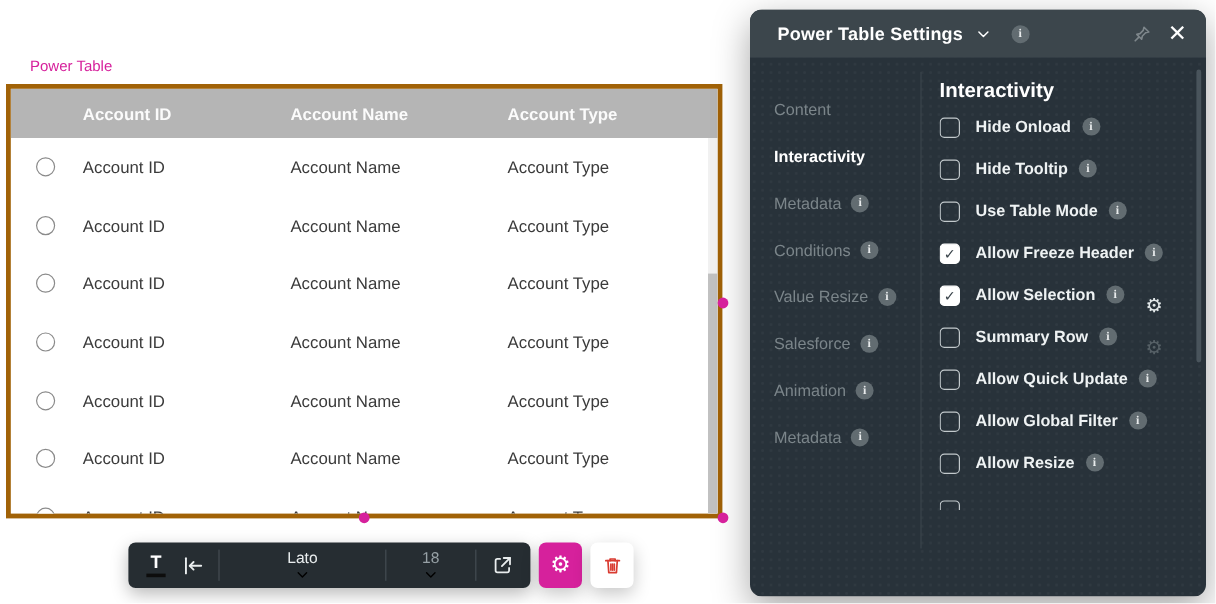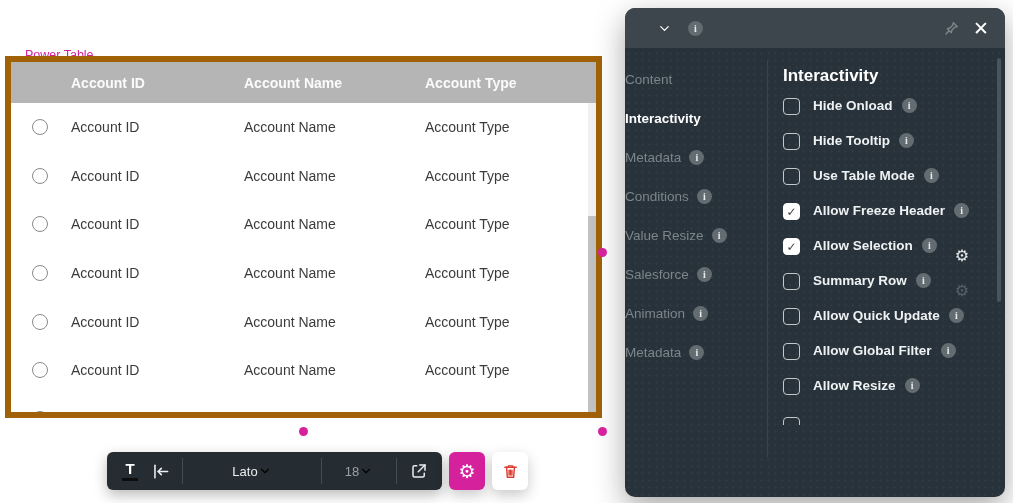--- a/index.html
+++ b/index.html
@@ -2,22 +2,22 @@
 <html><head>
 <meta charset="utf-8">
 <style>
   * { margin:0; padding:0; box-sizing:border-box; }
   html,body { background:#fff; }
   body { font-family:"Liberation Sans","DejaVu Sans",sans-serif; }
   .stage { position:relative; width:1013px; height:503px; background:#ffffff; overflow:hidden; }
 
   
   .pt-label { position:absolute; left:5px; top:48px; font-size:12.5px; color:#d6219c;margin-left:20px; }
-  .pt-table { position:absolute; left:5px; top:56px; width:597px; height:362px; background:#fff;
-              border:6px solid #a16207; overflow:hidden; }
+  .pt-table { position:absolute; left:5px; top:70px; width:597px; height:362px; background:#fff;
+              border:4px solid #a16207; overflow:hidden; }
   .pt-head { display:grid; grid-template-columns:55px 173px 181px 1fr; height:41px; background:#b5b5b5;
              align-items:center; }
   .pt-head .hcell { color:#fbfbfb; font-size:14px; font-weight:600; padding-left:5px; }
   .pt-body { position:relative; height:317px; overflow:hidden; }
   .pt-row { display:grid; grid-template-columns:55px 173px 181px 1fr; height:48.6px; align-items:center; }
   .pt-row .cell { color:#3b3b3b; font-size:14px; padding-left:5px; }
   .radio { width:16px; height:16px; border:1.5px solid #8a8a8a; border-radius:50%; margin-left:21px; background:#fff; }
   .pt-scroll { position:absolute; right:0; top:41px; bottom:0; width:8px; background:#f1f1f1; }
   .pt-thumb { position:absolute; left:0; right:0; top:113px; bottom:0; background:#c1c1c1; }
   .handle { position:absolute; width:9px; height:9px; border-radius:50%; background:#d6219c; z-index:5; }
@@ -28,21 +28,21 @@
   
   .toolbar-wrap { position:absolute; left:107px; top:452px; display:flex; gap:7px; align-items:stretch; }
   .toolbar { display:flex; align-items:center; height:38px; background:#262d32; border-radius:6px;
              padding:0 12px; box-shadow:0 5px 14px rgba(0,0,0,.28); }
   .tb-item { display:flex; align-items:center; justify-content:center; color:#e9edee; }
   .tb-T { width:22px; flex-direction:column; cursor:pointer; }
   .tb-T .tglyph { font-size:15px; font-weight:700; line-height:15px; color:#fff; }
   .tb-T .tunder { width:16px; height:3px; background:#0d0d0d; margin-top:2px; }
   .tb-icon { width:22px; height:22px; margin-left:8px; cursor:pointer; }
   .tb-div { width:1px; align-self:stretch; margin:6px 11px; background:#444d53; }
-  .tb-select { display:flex; align-items:center; justify-content:center; cursor:pointer; }
+  .tb-select { display:flex; align-items:center; justify-content:center; cursor:pointer;flex-direction:column; }
   .tb-font { width:116px; }
   .tb-size { width:52px; }
   .tb-select .val { font-size:13px; color:#e9edee; }
   .tb-size .val { color:#97a1a6; }
   .sq-btn { width:36px; height:38px; border-radius:6px; display:flex; align-items:center; justify-content:center;
             cursor:pointer; box-shadow:0 5px 14px rgba(0,0,0,.22); }
   .sq-btn.pink { background:#d6219c; }
   .sq-btn.white { background:#ffffff; }
   .gear-glyph { font-size:19px; color:#ffffff; line-height:1; }
 
@@ -57,22 +57,22 @@
   .head-chevron { margin-left:9px; display:flex; cursor:pointer; }
   .info-dot { display:inline-flex; align-items:center; justify-content:center; width:15px; height:15px;
               border-radius:50%; background:#626c71; color:#e8ebec; font-size:10px; font-weight:700;
               font-family:"Liberation Serif","DejaVu Serif",serif; }
   .head-info { margin-left:16px; }
   .head-right { margin-left:auto; display:flex; align-items:center; gap:13px; }
   .pin-icn { opacity:.45; cursor:pointer; display:flex; }
   .close-icn { color:#fff; font-size:19px; line-height:1; cursor:pointer; }
 
   .panel-nav { position:absolute; left:0; top:52px; width:142px; }
-  .nav-item { display:flex; align-items:center; gap:8px; height:39px; 
-              color:#7b858a; font-size:13.5px; cursor:pointer; }
+  .nav-item { display:flex; align-items:flex-end; gap:8px; height:39px; 
+              color:#7b858a; font-size:13.5px; cursor:pointer;margin-left:20px; }
   .nav-item.active { color:#ffffff; font-weight:700; }
   .nav-div { position:absolute; left:142px; top:52px; height:397px; width:1px; background:#3a444b; }
 
   .panel-content { position:absolute; left:158px; top:52px; width:208px; height:401px; overflow:hidden; }
   .section-title { color:#ffffff; font-size:17px; font-weight:700; margin-top:6px; }
   .section-sub { color:#848e93; font-size:11.5px; line-height:1.4; margin-top:6px; width:205px; }
   .opt-list { margin-top:12px; }
   .opt-row { position:relative; display:flex; align-items:flex-start; height:35px; }
   .cbx { width:17px; height:17px; border:1.5px solid #c2c9cc; border-radius:4px; margin-right:13px;
          flex:0 0 auto; display:flex; align-items:center; justify-content:center; cursor:pointer; }
@@ -208,20 +208,21 @@
           <line x1="10" y1="10" x2="10" y2="17"></line>
           <line x1="12" y1="10" x2="12" y2="17"></line>
           <line x1="14" y1="10" x2="14" y2="17"></line>
         </svg>
       </span>
     </div>
   </div>
 
   <div class="panel">
     <div class="panel-head">
+      <span class="panel-title">Power Table Settings</span>
       <span class="head-chevron">
         <svg class="stroke" width="15" height="15" viewBox="0 0 24 24" style="color:#fff;">
             <polyline points="6 9 12 15 18 9"></polyline>
           </svg>
       </span>
       <span class="info-dot head-info">i</span>
       <span class="head-right">
         <span class="pin-icn">
           <svg class="stroke" width="16" height="16" viewBox="0 0 24 24" style="color:#cfd6d9;">
             <path d="M14 4l6 6-4 1-4 4-1 4-6-6 4-1 4-4z"></path>

